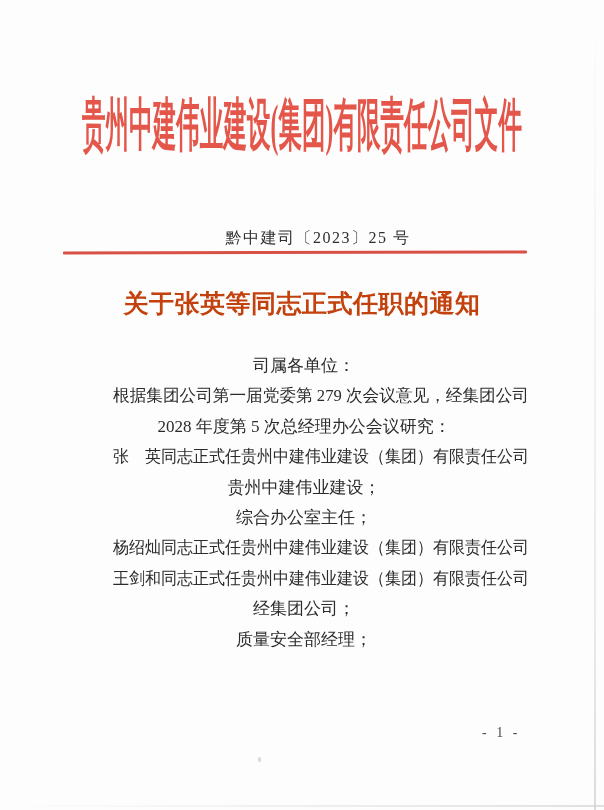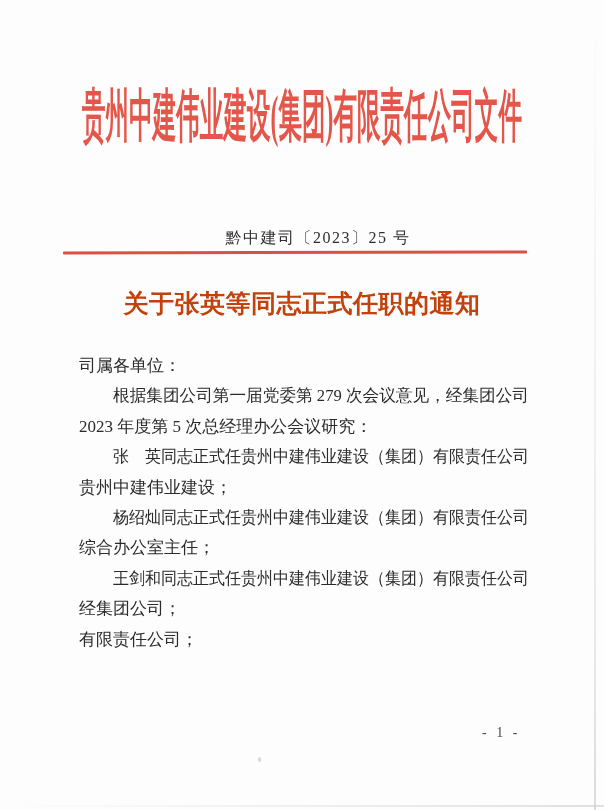--- a/index.html
+++ b/index.html
@@ -24,21 +24,21 @@
     position:absolute; left:0; right:0; bottom:3px; height:2px;
     background:linear-gradient(to right, rgba(235,235,235,0) 0%, rgba(215,215,215,.5) 70%, rgba(205,205,205,.6) 100%);
   }
   .scan-speck {
     position:absolute; left:258px; top:757px; width:3px; height:5px;
     background:#d6d6d6; border-radius:50%;
   }
 
   
   .red-header {
-    position:absolute; top:83px; left:82px; width:440px; height:66px;
+    position:absolute; top:92px; left:82px; width:440px; height:66px;
     line-height:66px; white-space:nowrap;text-align:right;
   }
   .red-title {
     display:inline-block; white-space:nowrap;
     transform-origin:0 50%;
     font-size:57px; font-weight:bold;
     color:var(--header-red,#e4564a);
     letter-spacing:0px;
   }
 
@@ -65,21 +65,21 @@
     letter-spacing:0.5px;
   }
 
   
   .doc-body {
     position:absolute; top:351px; left:79px; width:450px;
     font-size:17px; color:#2b2b2b;
   }
   .line {
     height:30.4px; line-height:30.4px;
-    white-space:nowrap; overflow:visible;
+    white-space:nowrap; overflow:visible;text-align:center;
   }
   .line.indent { padding-left:34px; }
   .fit {
     display:inline-block; white-space:nowrap;
     transform-origin:0 50%;
   }
 
   
   .page-number {
     position:absolute; top:725px; left:482px;
@@ -103,42 +103,42 @@
   <h1 class="doc-title">关于张英等同志正式任职的通知</h1>
 
   <div class="doc-body">
     <div class="line">
       <span>司属各单位：</span>
     </div>
     <div class="line indent">
       <span class="fit" style="transform: scaleX(0.9788);">根据集团公司第一届党委第 279 次会议意见，经集团公司</span>
     </div>
     <div class="line">
-      <span>2023 年度第 5 次总经理办公会议研究：</span>
+      <span>2028 年度第 5 次总经理办公会议研究：</span>
     </div>
     <div class="line indent">
       <span class="fit" style="transform: scaleX(0.9412);">张　英同志正式任贵州中建伟业建设（集团）有限责任公司</span>
     </div>
     <div class="line">
       <span>贵州中建伟业建设；</span>
     </div>
+    <div class="line">
+      <span>综合办公室主任；</span>
+    </div>
     <div class="line indent">
       <span class="fit" style="transform: scaleX(0.9412);">杨绍灿同志正式任贵州中建伟业建设（集团）有限责任公司</span>
-    </div>
-    <div class="line">
-      <span>综合办公室主任；</span>
     </div>
     <div class="line indent">
       <span class="fit" style="transform: scaleX(0.9412);">王剑和同志正式任贵州中建伟业建设（集团）有限责任公司</span>
     </div>
     <div class="line">
       <span>经集团公司；</span>
     </div>
     <div class="line">
-      <span>有限责任公司；</span>
+      <span>质量安全部经理；</span>
     </div>
   </div>
 
   <div class="page-number">- 1 -</div>
 
   <div class="scan-speck"></div>
   <div class="scan-edge-right"></div>
   <div class="scan-edge-bottom"></div>
 
 </div>

